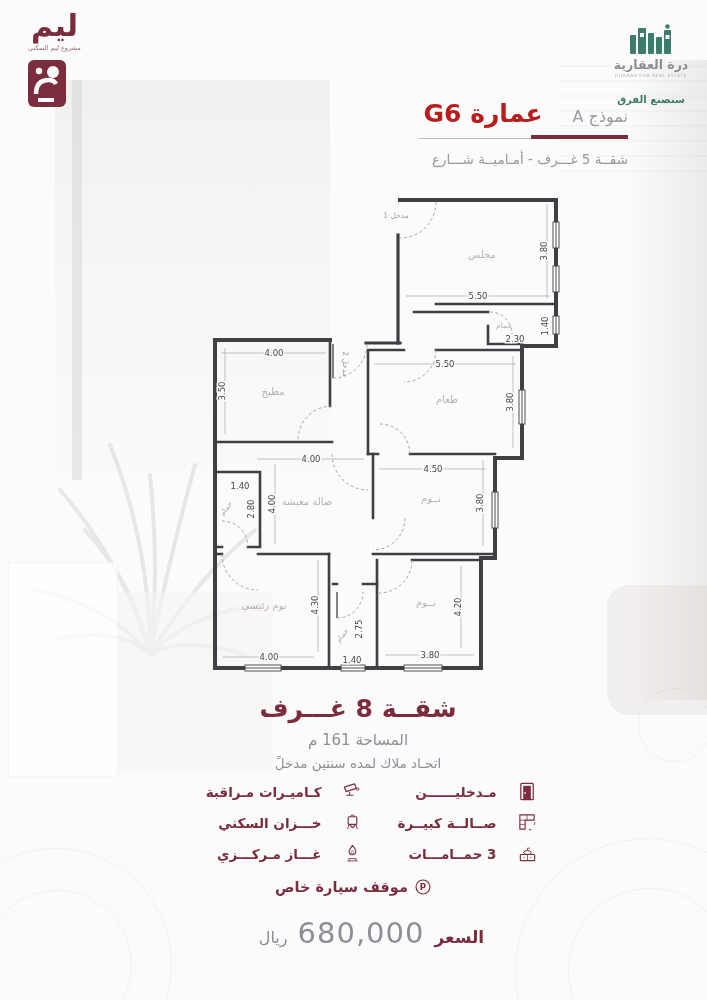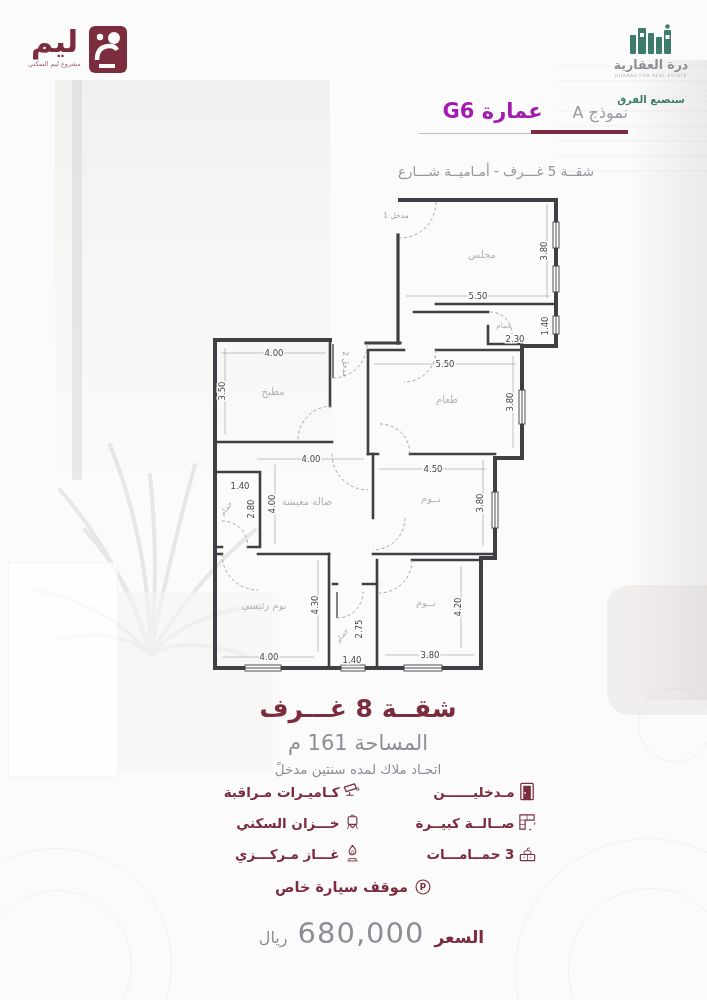--- a/index.html
+++ b/index.html
@@ -18,53 +18,53 @@
   .bg-planter{left:8px;top:562px;width:110px;height:215px;background:rgba(255,255,255,.75);
     box-shadow:inset 0 0 0 1px rgba(0,0,0,.035);}
   .bg-planter2{left:118px;top:592px;width:155px;height:180px;background:rgba(246,245,243,.6);}
   .ring{border:1px solid rgba(135,135,140,.09);border-radius:50%;}
   .r1{left:-60px;top:848px;width:230px;height:230px;}
   .r2{left:-18px;top:890px;width:148px;height:148px;}
   .r3{left:515px;top:838px;width:265px;height:265px;}
   .r4{left:568px;top:888px;width:162px;height:162px;}
   .r5{left:638px;top:688px;width:72px;height:72px;}
   
-  .brand-leem{left:28px;top:26px;display:flex;align-items:flex-start;gap:8px;}
+  .brand-leem{left:28px;top:10px;display:flex;align-items:flex-start;gap:8px;flex-direction:column;}
   .leem-text{display:flex;flex-direction:column;align-items:center;}
   .leem-name{color:#7b2d3e;font-size:30px;font-weight:bold;line-height:32px;}
   .leem-tag{color:#9b6b74;font-size:6.5px;margin-top:2px;white-space:nowrap;}
   .brand-durrah{right:12px;top:24px;width:88px;display:flex;flex-direction:column;align-items:center;}
   .durrah-title{color:#8f8e94;font-size:12.5px;font-weight:bold;margin-top:3px;white-space:nowrap;}
   .durrah-en{color:#b3b2b8;font-size:4.5px;letter-spacing:.5px;margin-top:1px;white-space:nowrap;}
   .durrah-slogan{color:#3d7c6b;font-size:10px;font-weight:bold;margin-top:16px;white-space:nowrap;}
   
   .header{top:99px;right:79px;display:flex;flex-direction:column;align-items:flex-end;}
   .title-row{display:flex;flex-direction:row-reverse;align-items:baseline;gap:30px;direction:rtl;}
-  .bldg{color:#a21caf;font-size:21px;font-weight:bold;white-space:nowrap;}
+  .bldg{color:#b91c1c;font-size:25px;font-weight:bold;white-space:nowrap;}
   .model{color:#9b9aa1;font-size:16px;white-space:nowrap;}
   .divider{position:relative;width:209px;height:5px;margin-top:7px;}
   .div-maroon{position:absolute;right:0;top:0;width:97px;height:4px;background:#7b2d3e;}
   .div-gray{position:absolute;left:0;top:3px;width:112px;height:1px;background:#bcbcc1;}
-  .subtitle{margin-top:28px;width:230px;text-align:left;color:#97969d;font-size:13.5px;direction:rtl;white-space:nowrap;}
+  .subtitle{margin-top:11px;width:230px;text-align:right;color:#97969d;font-size:13.5px;direction:rtl;white-space:nowrap;}
   
   .plan{left:190px;top:192px;width:372px;height:486px;}
   .plan text{font-family:"DejaVu Sans",sans-serif;}
   .dimtxt{fill:#45454b;font-size:8.5px;paint-order:stroke;stroke:#fcfbfb;stroke-width:3px;}
   .roomtxt{fill:#b6b0b3;font-size:10px;}
   .smalltxt{fill:#b6b0b3;font-size:7.5px;}
   .entrtxt{fill:#a39da0;font-size:7.5px;}
   
   .summary{top:694px;left:158px;width:400px;text-align:center;direction:rtl;}
   .sum-title{color:#7b2d3e;font-size:25px;font-weight:bold;}
-  .sum-area{color:#8f8e96;font-size:21px;margin-top:8px;}
+  .sum-area{color:#8f8e96;font-size:15px;margin-top:8px;}
   .sum-note{color:#8f8e96;font-size:13.5px;margin-top:6px;}
   
   .features{top:781px;left:160px;width:390px;direction:rtl;display:grid;
     grid-template-columns:165px 190px;column-gap:10px;row-gap:10px;justify-content:center;}
-  .feat{display:flex;align-items:center;direction:rtl;gap:2px;white-space:nowrap;}
+  .feat{display:flex;align-items:center;direction:rtl;gap:20px;white-space:nowrap;}
   .feat-label{color:#7b2d3e;font-size:13.5px;font-weight:bold;}
   .parking{top:878px;left:0;width:707px;display:flex;direction:rtl;justify-content:center;align-items:center;gap:6px;}
   .parking .feat-label{font-size:14.5px;text-align:right;}
   
   .price{top:916px;left:0;width:707px;display:flex;direction:rtl;justify-content:center;align-items:baseline;gap:10px;}
   .price-label{color:#7b2d3e;font-size:17px;font-weight:bold;}
   .price-value{color:#8e8d95;font-size:29px;letter-spacing:1px;}
   .price-cur{color:#8e8d95;font-size:16px;margin-left:36px;}
   .icon{flex:0 0 auto;}
 </style>

